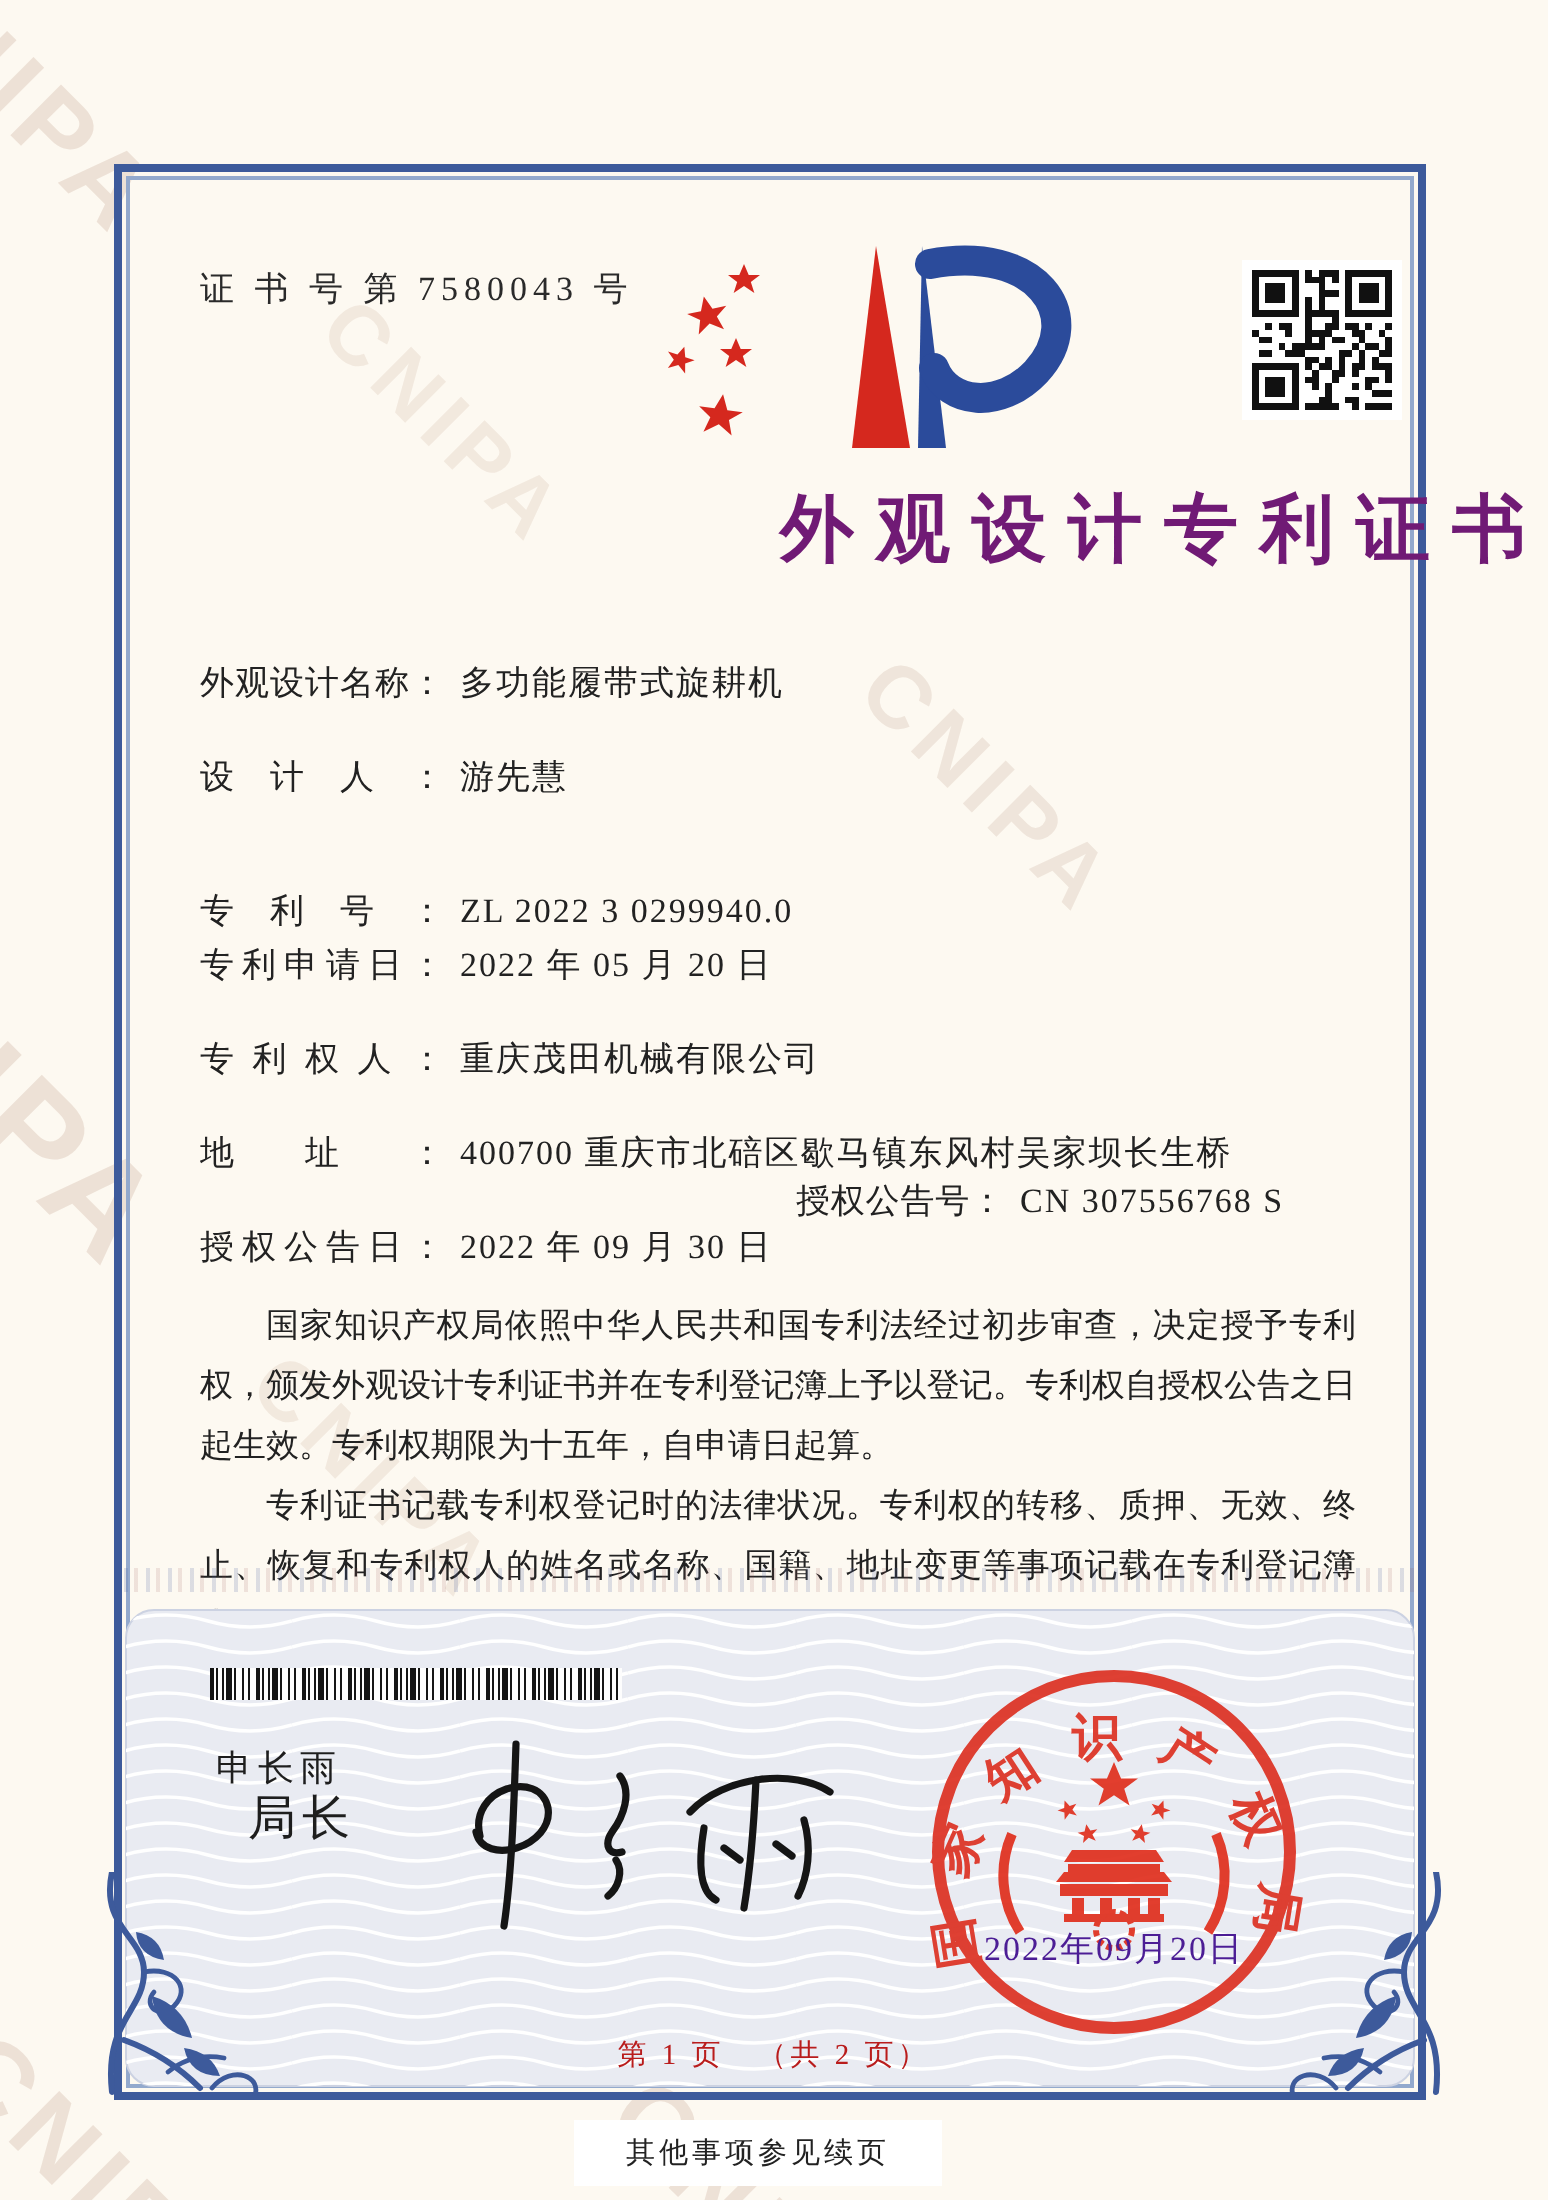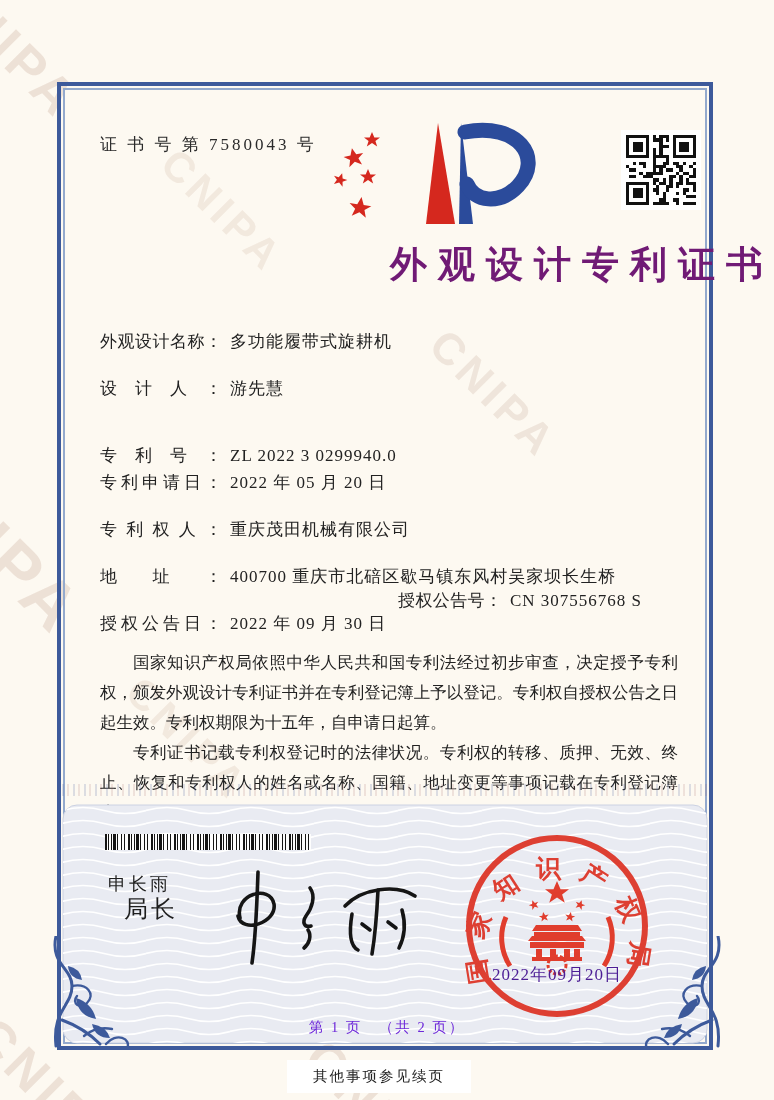--- a/index.html
+++ b/index.html
@@ -53,21 +53,21 @@
   }
   .signer-title{position:absolute;left:124px;top:893px;font-size:24px;letter-spacing:3px;}
   .signer-name{position:absolute;left:108px;top:872px;font-size:18px;letter-spacing:3px;}
   .signature{position:absolute;left:212px;top:866px;width:215px;height:105px;}
   .seal{position:absolute;left:462px;top:831px;width:190px;height:190px;opacity:.93;}
   .seal-date{
     position:absolute;left:470px;top:963px;width:174px;text-align:center;z-index:5;
     font-size:17px;letter-spacing:1px;color:#4c1d95;font-weight:500;
   }
   .pagenum{
-    position:absolute;left:0;right:0;top:1018px;text-align:center;font-size:14.5px;letter-spacing:2px;color:#6d28d9;font-family:Liberation Serif, serif;
+    position:absolute;left:0;right:0;top:1018px;text-align:center;font-size:14.5px;letter-spacing:2px;color:#b91c1c;font-family:Liberation Serif, serif;
   }
   .footer-note{
     position:absolute;left:287px;top:1060px;width:184px;background:#fff;
     text-align:center;font-size:14.5px;letter-spacing:2px;padding:7px 0;color:#222;
   }
   .flourish{position:absolute;width:118px;height:112px;z-index:4;}
   .flourish.bl{left:40px;bottom:52px;}
   .flourish.br{right:40px;bottom:52px;transform:scaleX(-1);}
 </style>
 </head>

